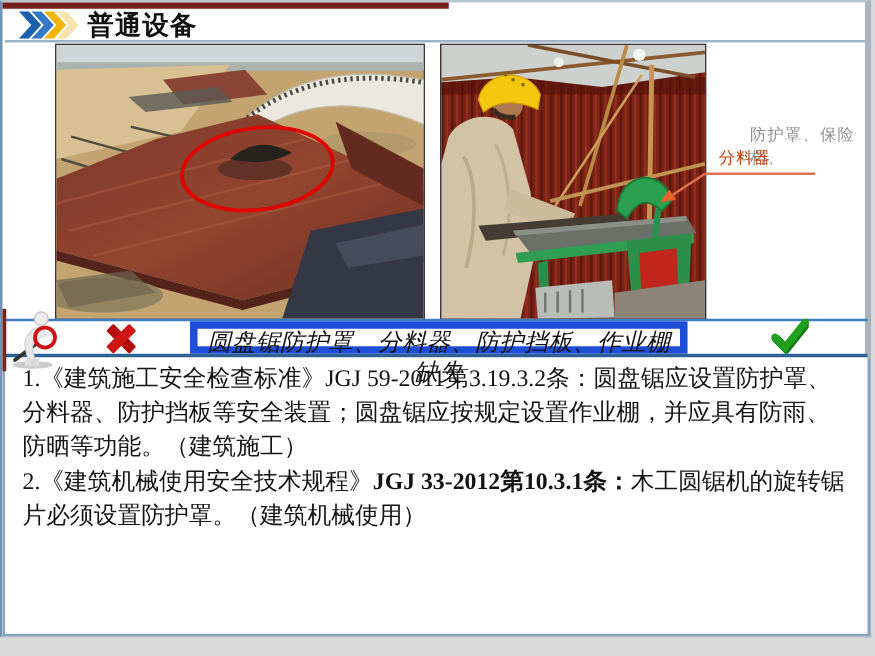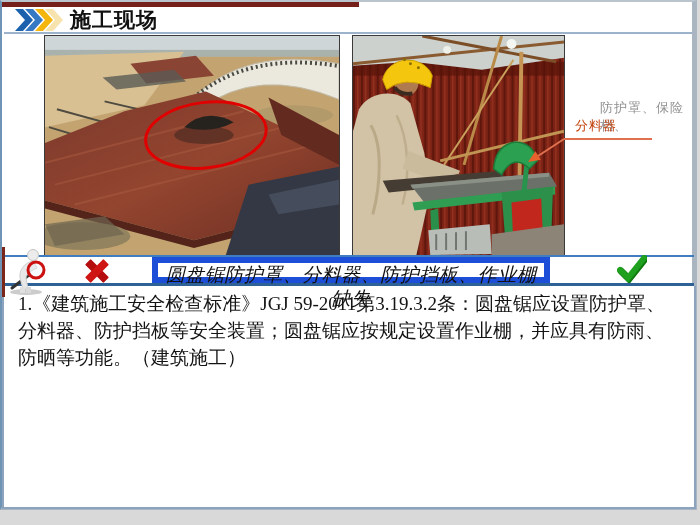--- a/index.html
+++ b/index.html
@@ -42,21 +42,21 @@
 
   <div class="maroon-strip"></div>
   <div class="hdr-chevrons">
     <svg width="52" height="22" viewBox="0 0 52 22">
       <path d="M0,0 h8 l10,11 l-10,11 h-8 l10,-11 Z" fill="#1b61ae"></path>
       <path d="M10,0 h8 l10,11 l-10,11 h-8 l10,-11 Z" fill="#3579c4"></path>
       <path d="M20,0 h8 l10,11 l-10,11 h-8 l10,-11 Z" fill="#f4b50d"></path>
       <path d="M30,0 h8 l10,11 l-10,11 h-8 l10,-11 Z" fill="#f6e3ad"></path>
     </svg>
   </div>
-  <div class="hdr-title">施工现场</div>
+  <div class="hdr-title">普通设备</div>
   <div class="hdr-underline"></div>
 
   <div class="photo left">
     <svg viewBox="0 0 296 221" preserveAspectRatio="none">
       <defs>
         <linearGradient id="ply" x1="0" y1="0" x2="1" y2="1">
           <stop offset="0" stop-color="#7c392c"></stop>
             <stop offset="0.5" stop-color="#93452f"></stop>
             <stop offset="1" stop-color="#6e2f23"></stop>
         </linearGradient>
@@ -185,15 +185,16 @@
 
   <div class="icon-check">
     <svg width="30" height="28" viewBox="0 0 30 28">
       <path d="M4,16 L12,24 L28,4" fill="none" stroke="#0e7a0e" stroke-width="7" stroke-linecap="round"></path>
       <path d="M3,15 L11,23 L27,3" fill="none" stroke="#1fa11f" stroke-width="6" stroke-linecap="round"></path>
     </svg>
   </div>
 
   <div class="regbox">
     <p><span>1.《建筑施工安全检查标准》JGJ 59-2011第3.19.3.2条：圆盘锯应设置防护罩、分料器、防护挡板等安全装置；圆盘锯应按规定设置作业棚，并应具有防雨、防晒等功能。（建筑施工）</span><b></b><span></span></p>
+    <p><span>2.《建筑机械使用安全技术规程》</span><b>JGJ 33-2012第10.3.1条：</b><span>木工圆锯机的旋转锯片必须设置防护罩。（建筑机械使用）</span></p>
   </div>
 
 </div>
 
 </body></html>

